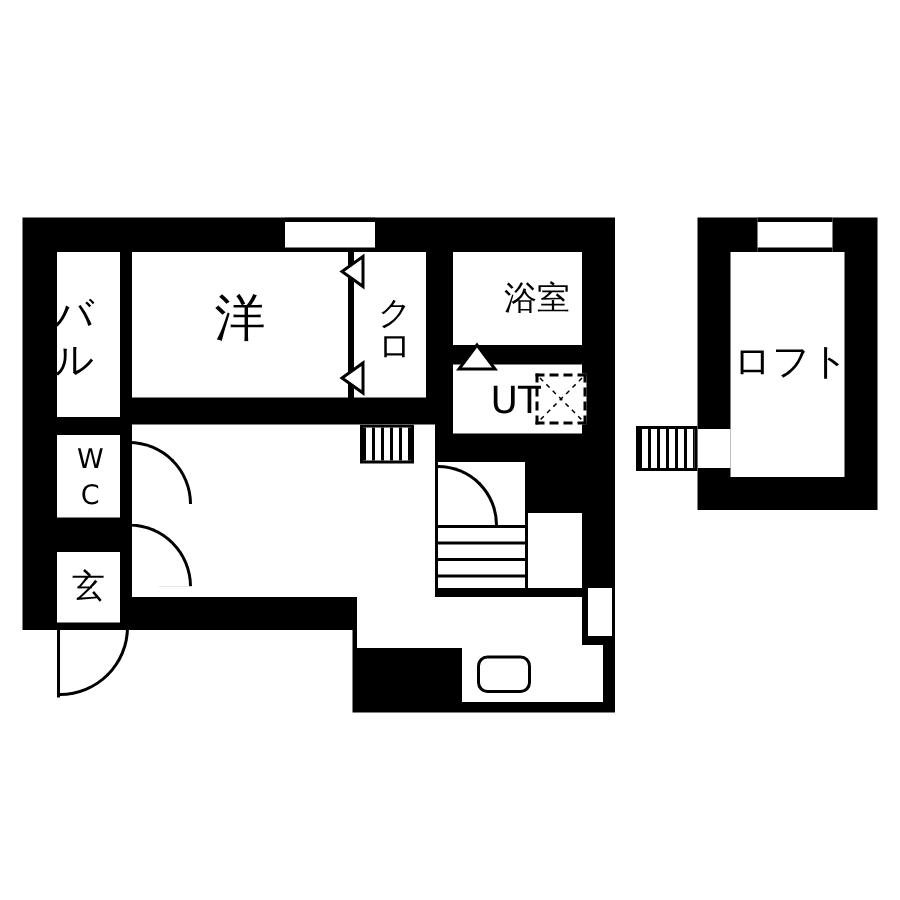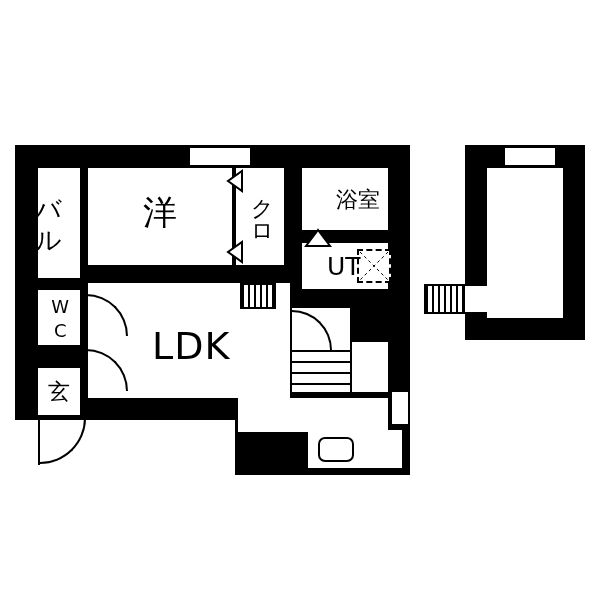--- a/index.html
+++ b/index.html
@@ -76,17 +76,17 @@
     <polygon points="318,230 306,246 330,246" fill="#fff" stroke="#000" stroke-width="2"></polygon>
     <line x1="360" y1="252" x2="388" y2="280" stroke="#000" stroke-width="1" stroke-dasharray="3,3"></line>
     <line x1="388" y1="252" x2="360" y2="280" stroke="#000" stroke-width="1" stroke-dasharray="3,3"></line>
   </svg>
 
   <div class="lbl v" style="left:33px;top:180px;font-size:26px;letter-spacing:4px;">バル</div>
   <div class="lbl" style="left:143px;top:193px;font-size:34px;">洋</div>
   <div class="lbl v" style="left:250px;top:183px;font-size:22px;letter-spacing:2px;">クロ</div>
   <div class="lbl" style="left:336px;top:187px;font-size:22px;">浴室</div>
   <div class="lbl" style="left:315px;top:253px;font-size:25px;margin-left:12px;">UT</div>
+  <div class="lbl" style="left:489px;top:227px;font-size:25px;">ロフト</div>
   <div class="lbl v" style="left:49px;top:296px;font-size:18px;letter-spacing:3px;">WC</div>
   <div class="lbl" style="left:48px;top:379px;font-size:22px;">玄</div>
-  <div class="lbl" style="left:152px;top:325px;font-size:38px;letter-spacing:1px;">LDK</div>
 
 </div>
 
 </body></html>

